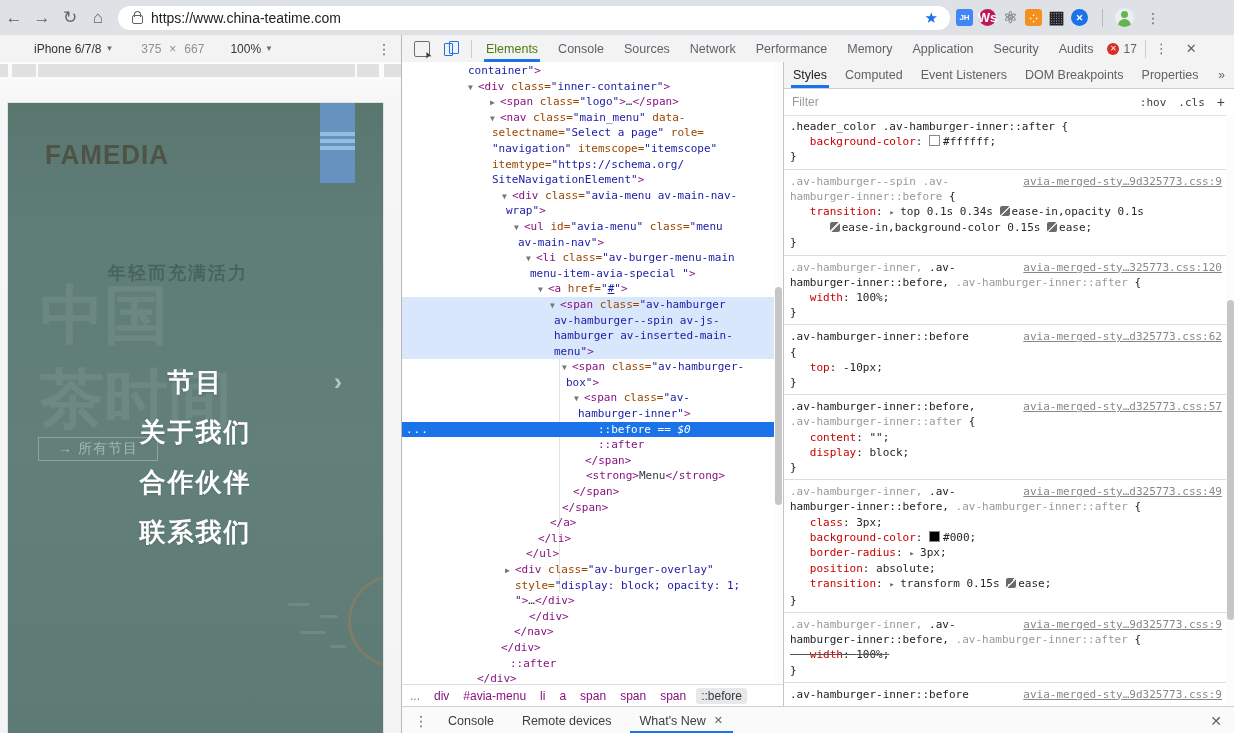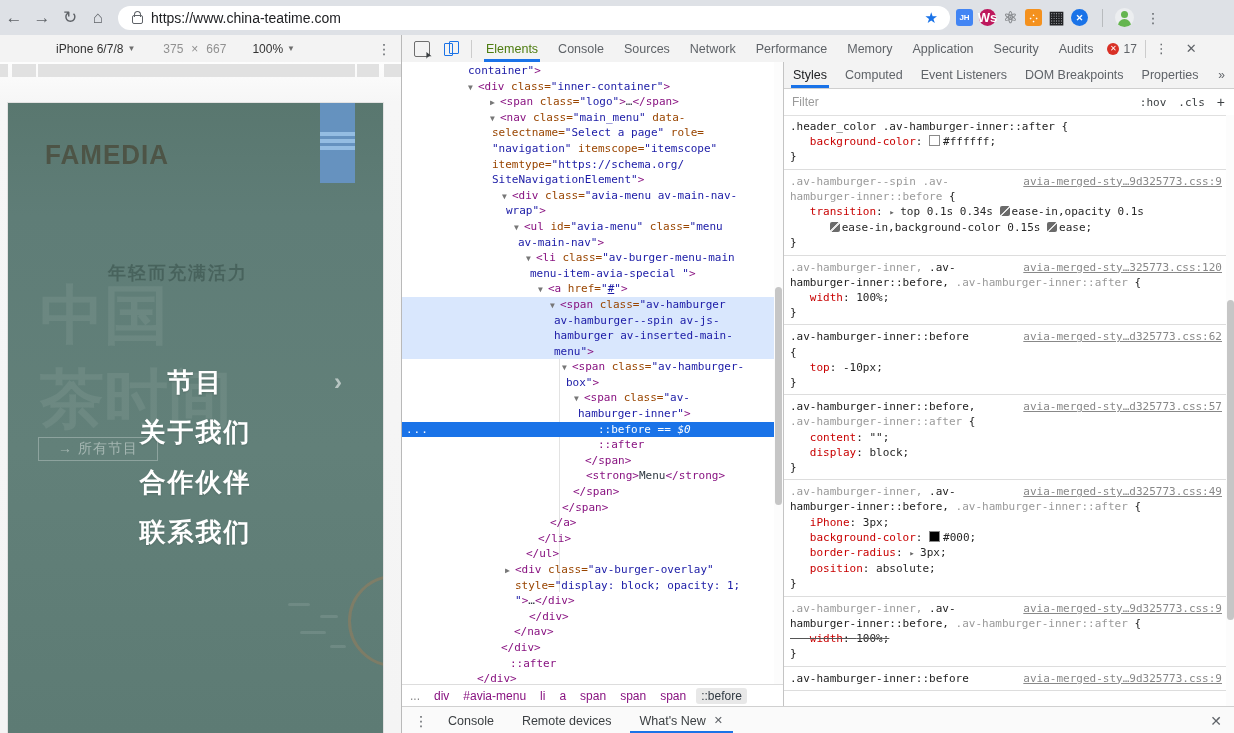--- a/index.html
+++ b/index.html
@@ -158,21 +158,21 @@
     <span class="ext" id="ext-atom">⚛</span>
     <span class="ext sq" id="ext-dice">⁘</span>
     <span class="ext" id="ext-qr">▦</span>
     <span class="ext ci" id="ext-blue">✕</span>
     <span id="chrome-sep"></span>
     <span id="avatar"></span>
     <span class="kebab" style="margin-left:12px;">⋮</span>
   </div>
 
   <div id="device-toolbar">
-    <span style="margin-left:56px;">iPhone 6/7/8</span>
+    <span style="margin-left:34px;">iPhone 6/7/8</span>
     <span class="caret">▼</span>
     <span class="dim" style="margin-left:28px;">375</span>
     <span class="dim" style="margin:0 8px;">×</span>
     <span class="dim">667</span>
     <span style="margin-left:26px;">100%</span>
     <span class="caret">▼</span>
     <span class="kebab" style="margin-left:auto;margin-right:10px;">⋮</span>
   </div>
 
   <div id="devtools-tabbar">
@@ -344,24 +344,25 @@
           <div class="sel-line"><span class="sg">.av-hamburger-inner::after </span><span class="spn">{</span></div>
           <span class="srclink">avia-merged-sty…d325773.css:57</span>
           <div class="prop-line"><span><span class="pp">   content</span><span class="pu">: </span><span class="pv">""</span><span class="pu">;</span></span></div>
           <div class="prop-line"><span><span class="pp">   display</span><span class="pu">: </span><span class="pv">block</span><span class="pu">;</span></span></div>
           <div class="prop-line">}</div>
         </div>
         <div class="rule">
           <div class="sel-line"><span class="sg">.av-hamburger-inner, </span><span class="sd">.av-</span></div>
           <div class="sel-line"><span class="sd">hamburger-inner::before, </span><span class="sg">.av-hamburger-inner::after </span><span class="spn">{</span></div>
           <span class="srclink">avia-merged-sty…d325773.css:49</span>
-          <div class="prop-line"><span><span class="pp">   iPhone</span><span class="pu">: </span><span class="pv">3px</span><span class="pu">;</span></span></div>
+          <div class="prop-line"><span><span class="pp">   class</span><span class="pu">: </span><span class="pv">3px</span><span class="pu">;</span></span></div>
           <div class="prop-line"><span><span class="pp">   background-color</span><span class="pu">: </span><span class="sw b"></span><span class="pv">#000</span><span class="pu">;</span></span></div>
           <div class="prop-line"><span><span class="pp">   border-radius</span><span class="pu">: </span><span class="parw">▸ </span><span class="pv">3px</span><span class="pu">;</span></span></div>
           <div class="prop-line"><span><span class="pp">   position</span><span class="pu">: </span><span class="pv">absolute</span><span class="pu">;</span></span></div>
+          <div class="prop-line"><span><span class="pp">   transition</span><span class="pu">: </span><span class="parw">▸ </span><span class="pv">transform 0.15s </span><span class="bez"></span><span class="pv">ease</span><span class="pu">;</span></span></div>
           <div class="prop-line">}</div>
         </div>
         <div class="rule">
           <div class="sel-line"><span class="sg">.av-hamburger-inner, </span><span class="sd">.av-</span></div>
           <div class="sel-line"><span class="sd">hamburger-inner::before, </span><span class="sg">.av-hamburger-inner::after </span><span class="spn">{</span></div>
           <span class="srclink">avia-merged-sty…9d325773.css:9</span>
           <div class="prop-line"><span class="struck"><span class="pp">   width</span><span class="pu">: </span><span class="pv">100%</span><span class="pu">;</span></span></div>
           <div class="prop-line">}</div>
         </div>
         <div class="rule">

